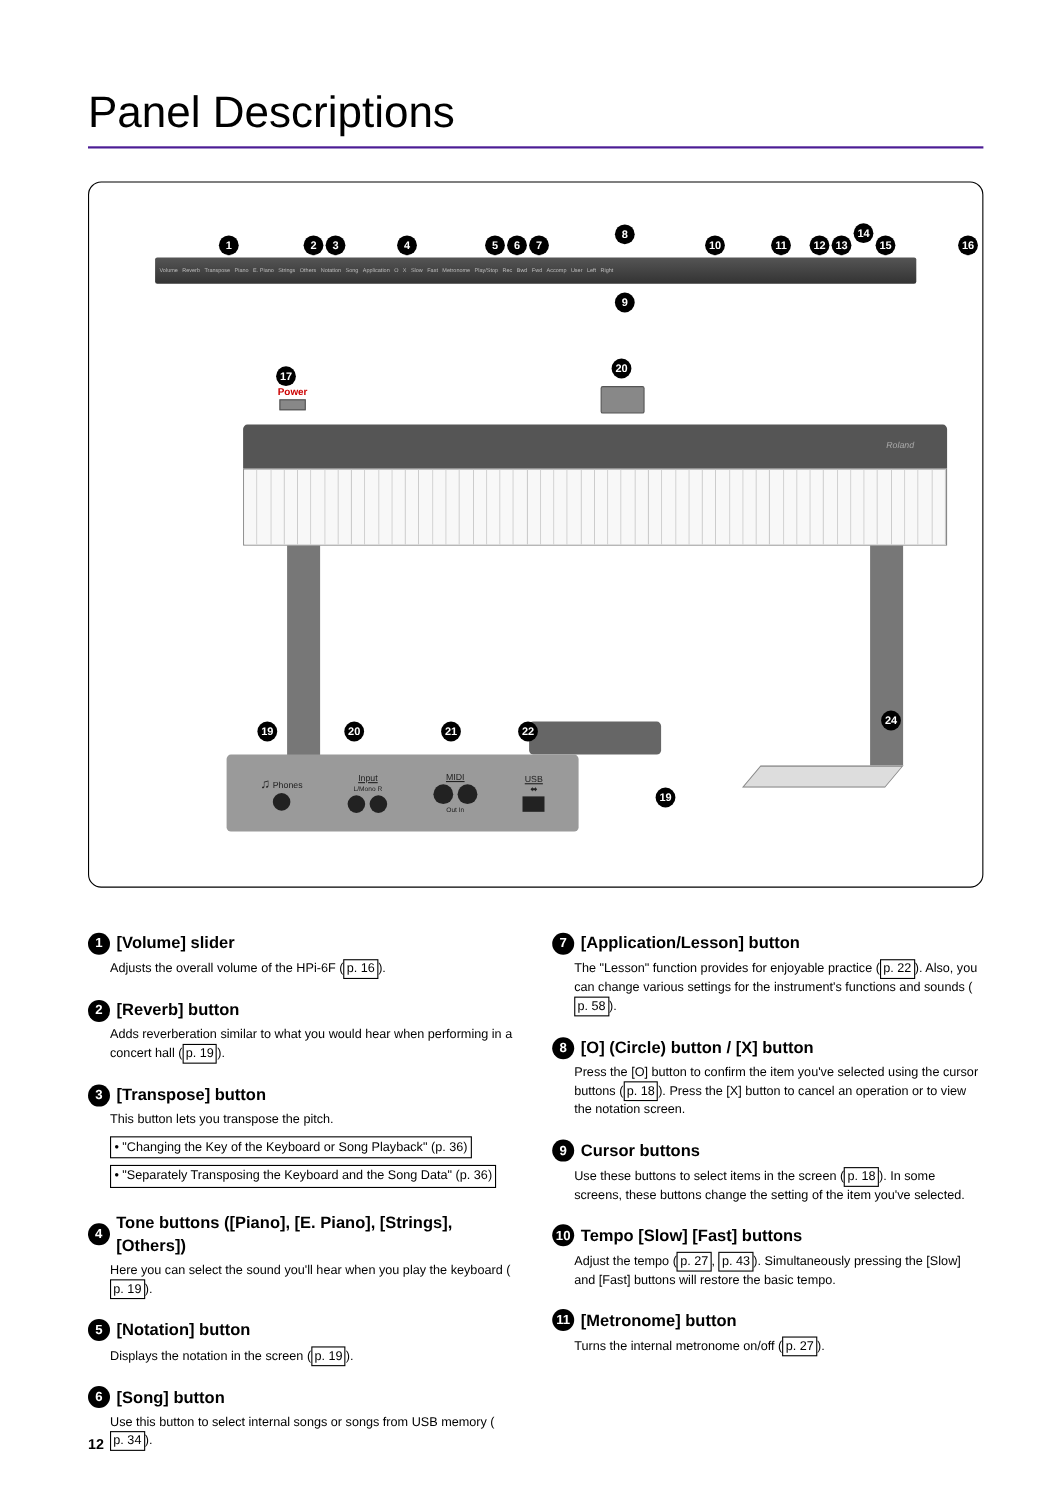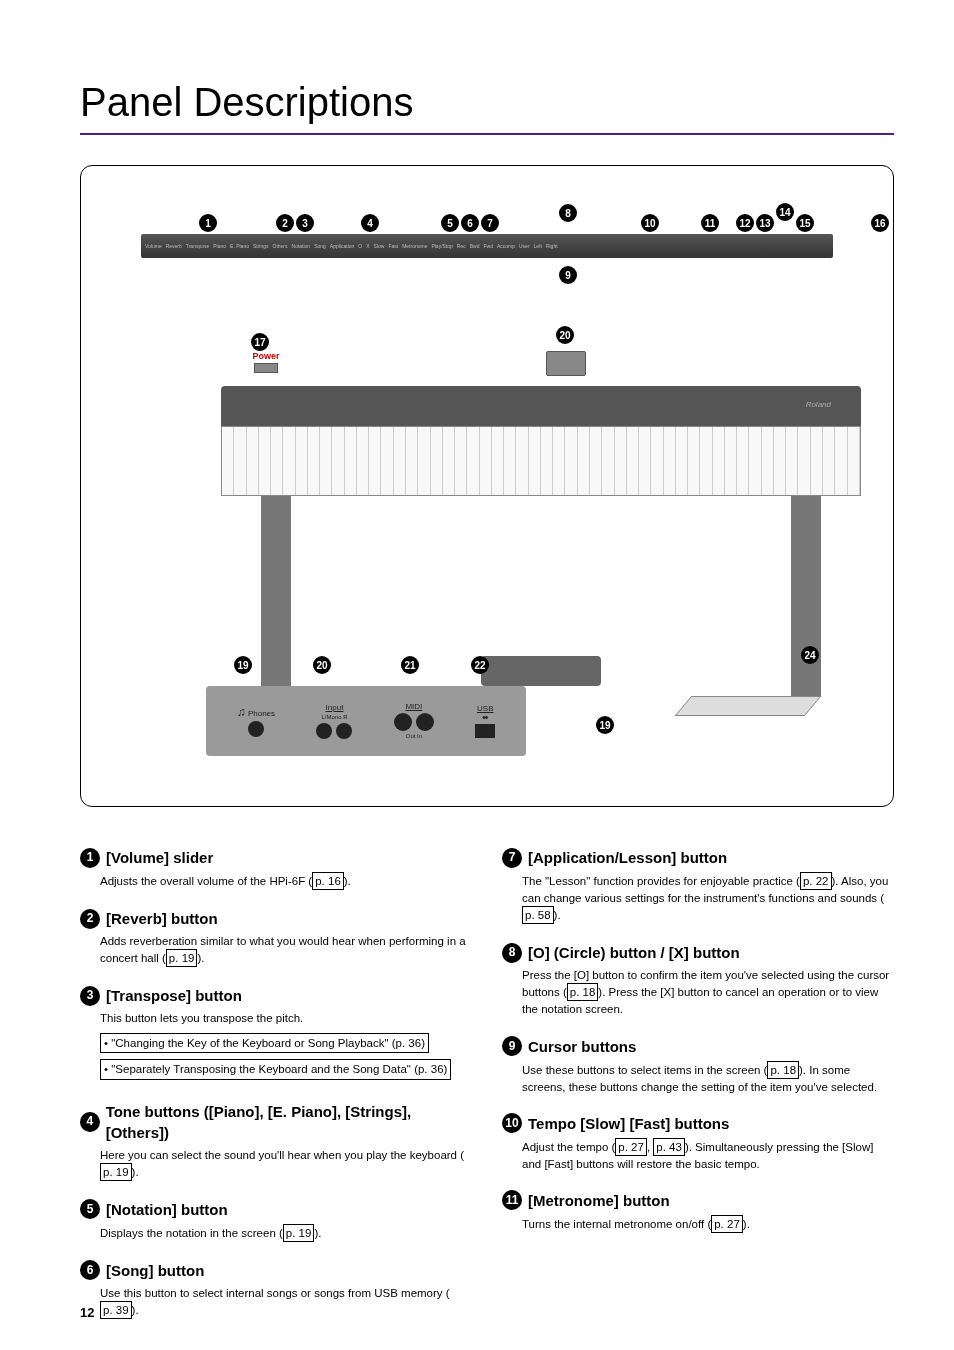--- a/index.html
+++ b/index.html
@@ -258,21 +258,21 @@
             <span class="badge">5</span>
             <span class="item-title">[Notation] button</span>
           </div>
           <div class="item-body">Displays the notation in the screen (<span class="pref">p. 19</span>).</div>
         </div>
         <div class="item">
           <div class="item-head">
             <span class="badge">6</span>
             <span class="item-title">[Song] button</span>
           </div>
-          <div class="item-body">Use this button to select internal songs or songs from USB memory (<span class="pref">p. 39</span>).</div>
+          <div class="item-body">Use this button to select internal songs or songs from USB memory (<span class="pref">p. 34</span>).</div>
         </div>
       </div>
     <div class="col" id="col-right">
         <div class="item">
           <div class="item-head">
             <span class="badge">7</span>
             <span class="item-title">[Application/Lesson] button</span>
           </div>
           <div class="item-body">The "Lesson" function provides for enjoyable practice (<span class="pref">p. 22</span>). Also, you can change various settings for the instrument's functions and sounds (<span class="pref">p. 58</span>).</div>
         </div>

